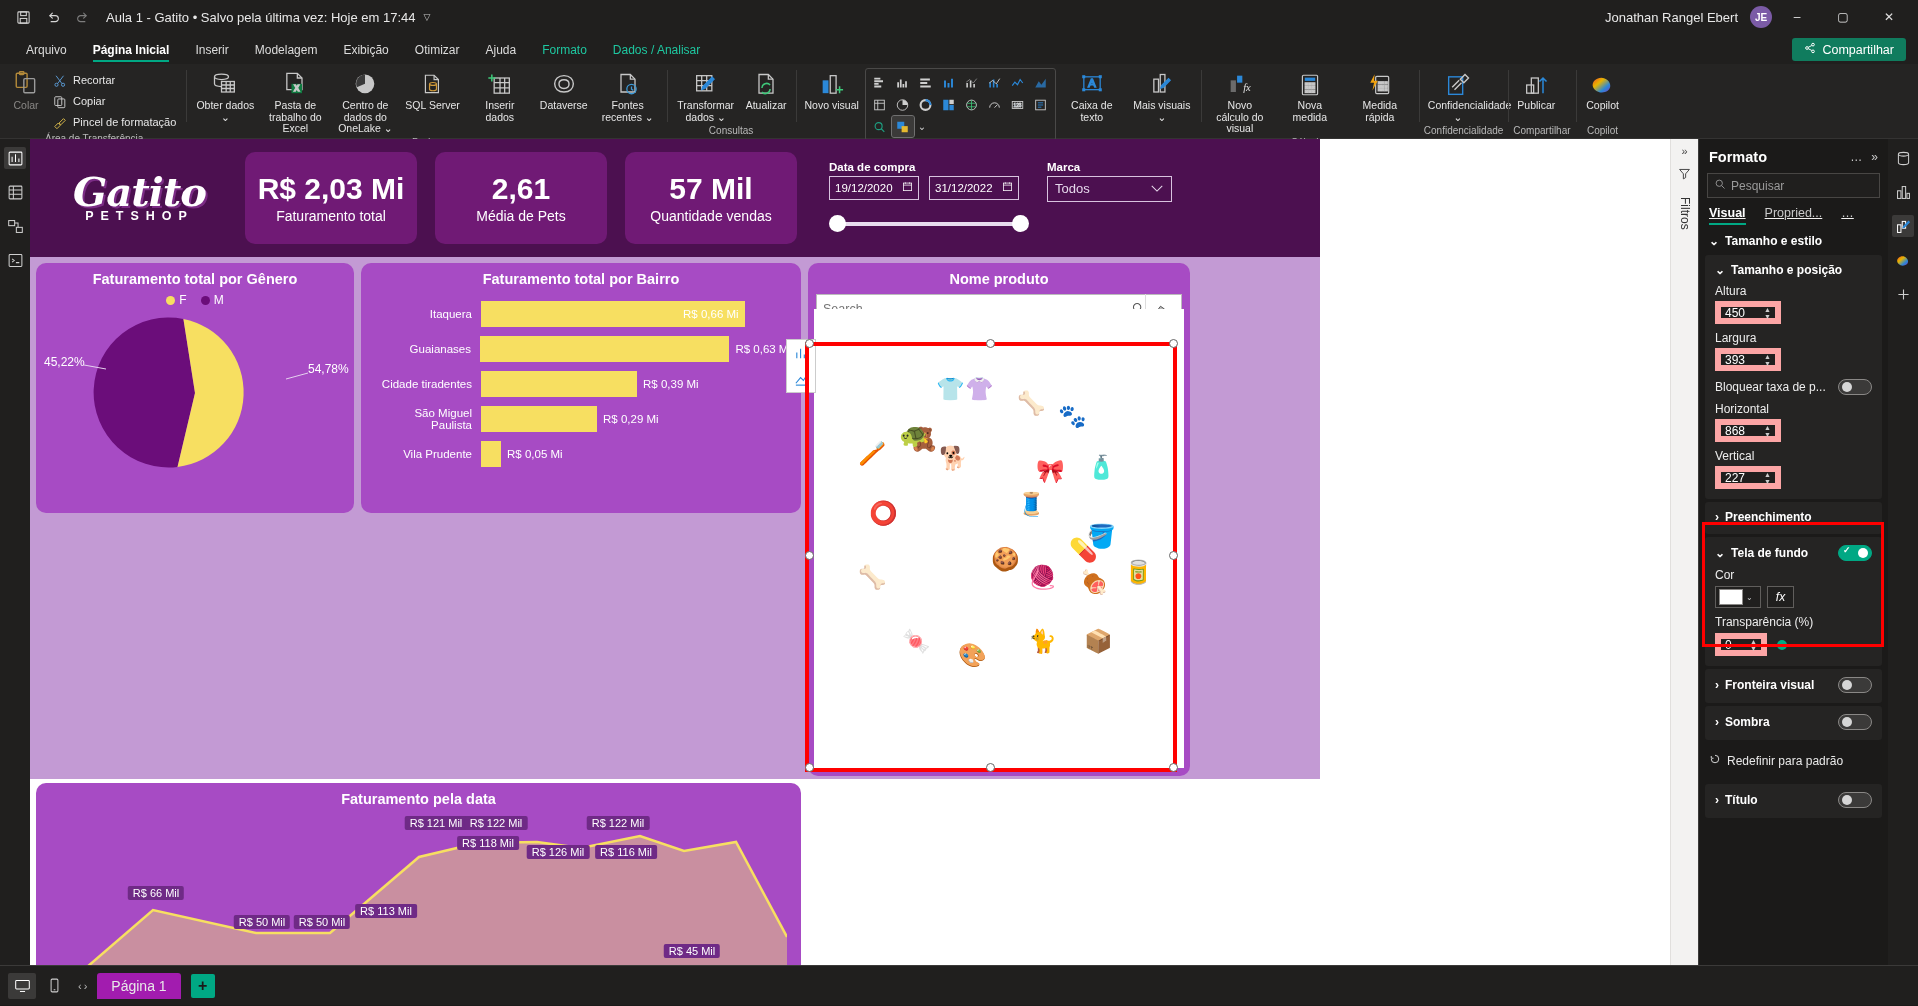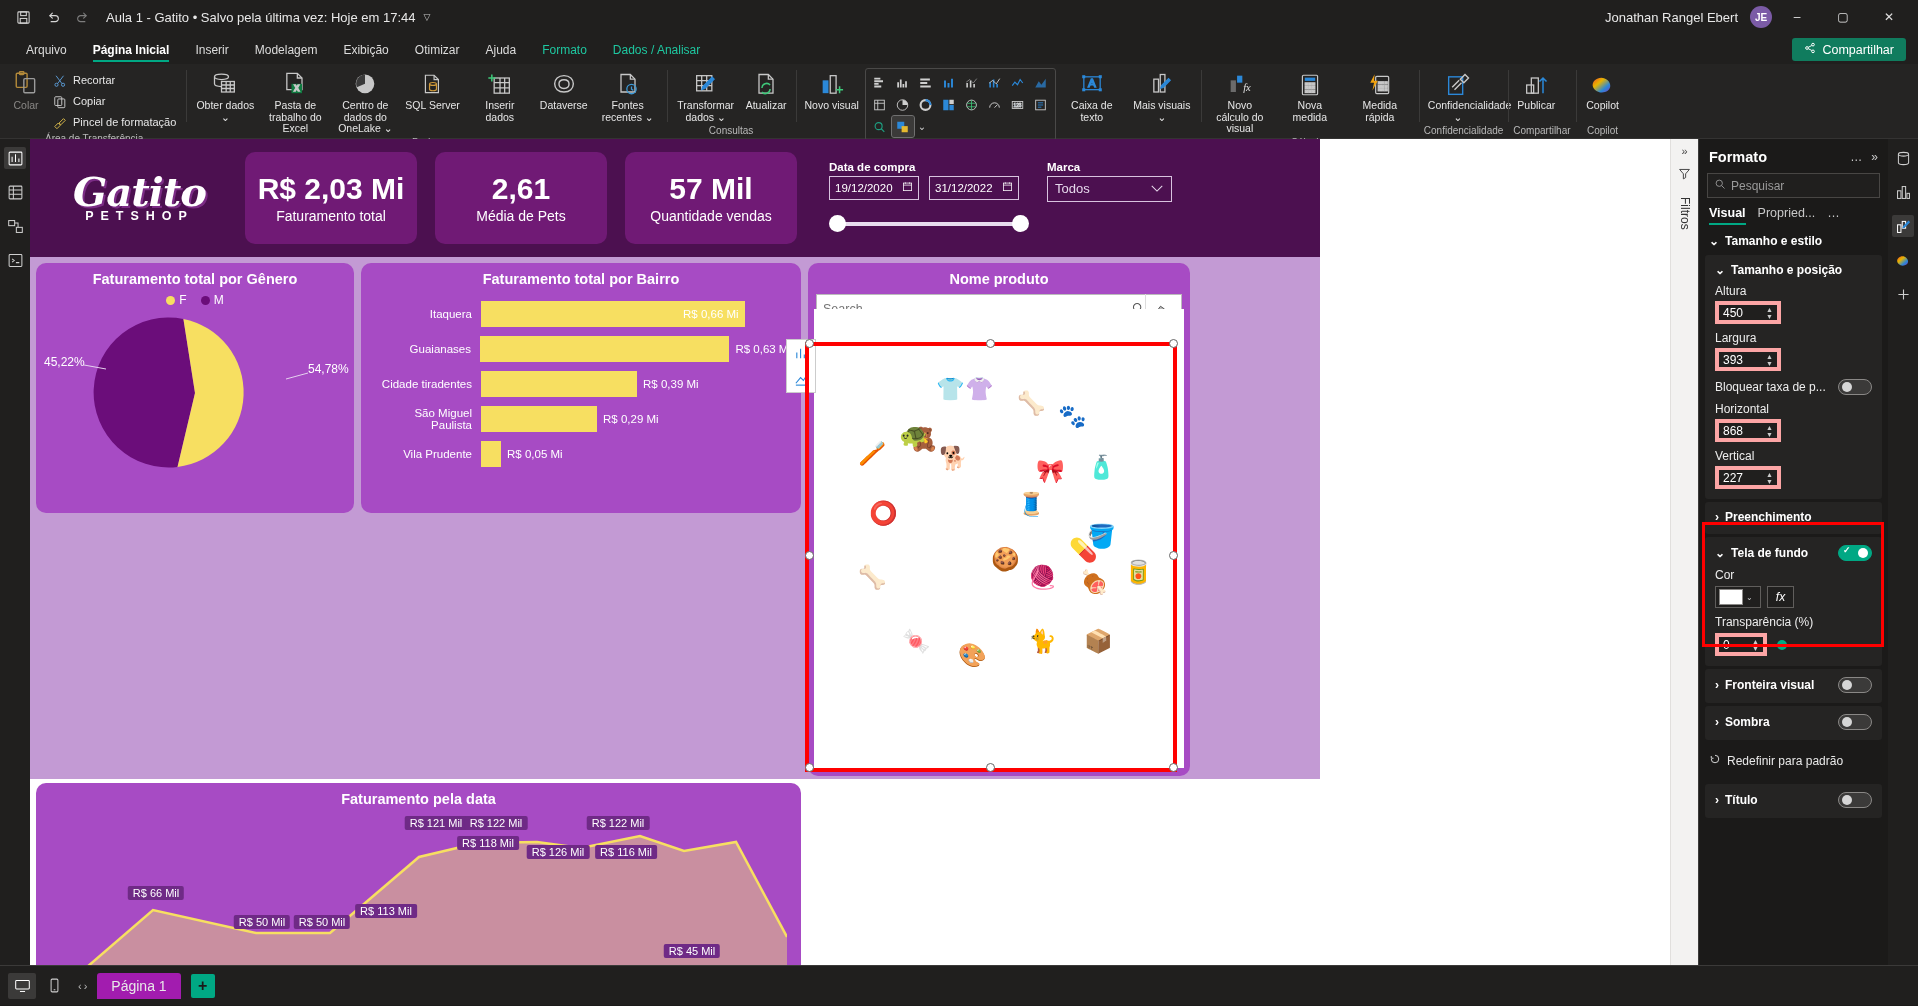--- a/index.html
+++ b/index.html
@@ -145,30 +145,30 @@
   .filters-tab .vtxt { writing-mode:vertical-rl; font-size:12px; color:#333; margin-top:4px; }
 
   
   .formatpane { width:190px; background:#1b1a19; border-left:1px solid #3b3a39; display:flex; flex-direction:column;
                 position:relative; }
   .fp-head { display:flex; align-items:center; padding:10px 10px 4px; }
   .fp-title { font-size:14.5px; font-weight:bold; color:#fff; }
   .fp-head-ic { margin-left:auto; display:flex; gap:9px; color:#ccc; cursor:pointer; font-size:12px; }
   .fp-search { margin:4px 8px 6px; height:25px; background:#201f1e; border:1px solid #484644; display:flex; align-items:center;
                gap:5px; padding:0 6px; color:#9a9a9a; font-size:12px; cursor:text; }
-  .fp-tabs { display:flex; gap:12px; padding:2px 10px 0; align-items:center; }
+  .fp-tabs { display:flex; gap:19px; padding:2px 10px 0; align-items:center;text-decoration:underline; }
   .fp-tab { font-size:12.5px; color:#c9c9c9; padding-bottom:5px; cursor:pointer; position:relative; }
   .fp-tab.active { color:#fff; font-weight:bold; }
   .fp-tab.active::after { content:""; position:absolute; left:0; right:0; bottom:0; height:2px; background:#00a884; }
   .fp-scroll { flex:1; overflow:hidden; position:relative; }
   .fp-sect { padding:9px 10px 4px; font-size:12px; font-weight:bold; color:#fff; display:flex; align-items:center; gap:6px; cursor:pointer; }
   .fp-card { background:#252423; margin:3px 6px; border-radius:3px; padding:8px 10px 10px; }
   .fp-subhead { font-size:12px; font-weight:bold; color:#fff; display:flex; align-items:center; gap:6px; cursor:pointer; margin-bottom:4px; }
   .fp-field-lbl { font-size:12px; color:#ededed; margin-top:7px; margin-bottom:3px; }
-  .spinner { width:66px; height:23px; background:#201f1e; border:4px solid #fca5a5; display:flex; align-items:center;
+  .spinner { width:66px; height:23px; background:#201f1e; border:6px solid #fca5a5; display:flex; align-items:center;
              padding:0 4px; font-size:12px; color:#fff; justify-content:space-between; cursor:text; }
   .spin-arrows { display:flex; flex-direction:column; color:#ccc; font-size:7px; line-height:7px; }
   .fp-row { display:flex; align-items:center; justify-content:space-between; margin-top:8px; }
   .toggle { width:34px; height:16px; border-radius:9px; background:#3b3a39; border:1px solid #8a8886; position:relative; cursor:pointer; }
   .toggle .knob { position:absolute; top:2px; left:3px; width:10px; height:10px; border-radius:50%; background:#d6d6d6; }
   .toggle.on { background:#00a884; border-color:#00a884; }
   .toggle.on .knob { left:auto; right:3px; background:#fff; }
   .toggle.on::before { content:"✓"; position:absolute; left:4px; top:-1px; font-size:9px; color:#fff; }
   .color-row { display:flex; align-items:center; gap:6px; margin-top:4px; }
   .color-swatch { width:46px; height:22px; border:1px solid #605e5c; background:#201f1e; display:flex; align-items:center;

